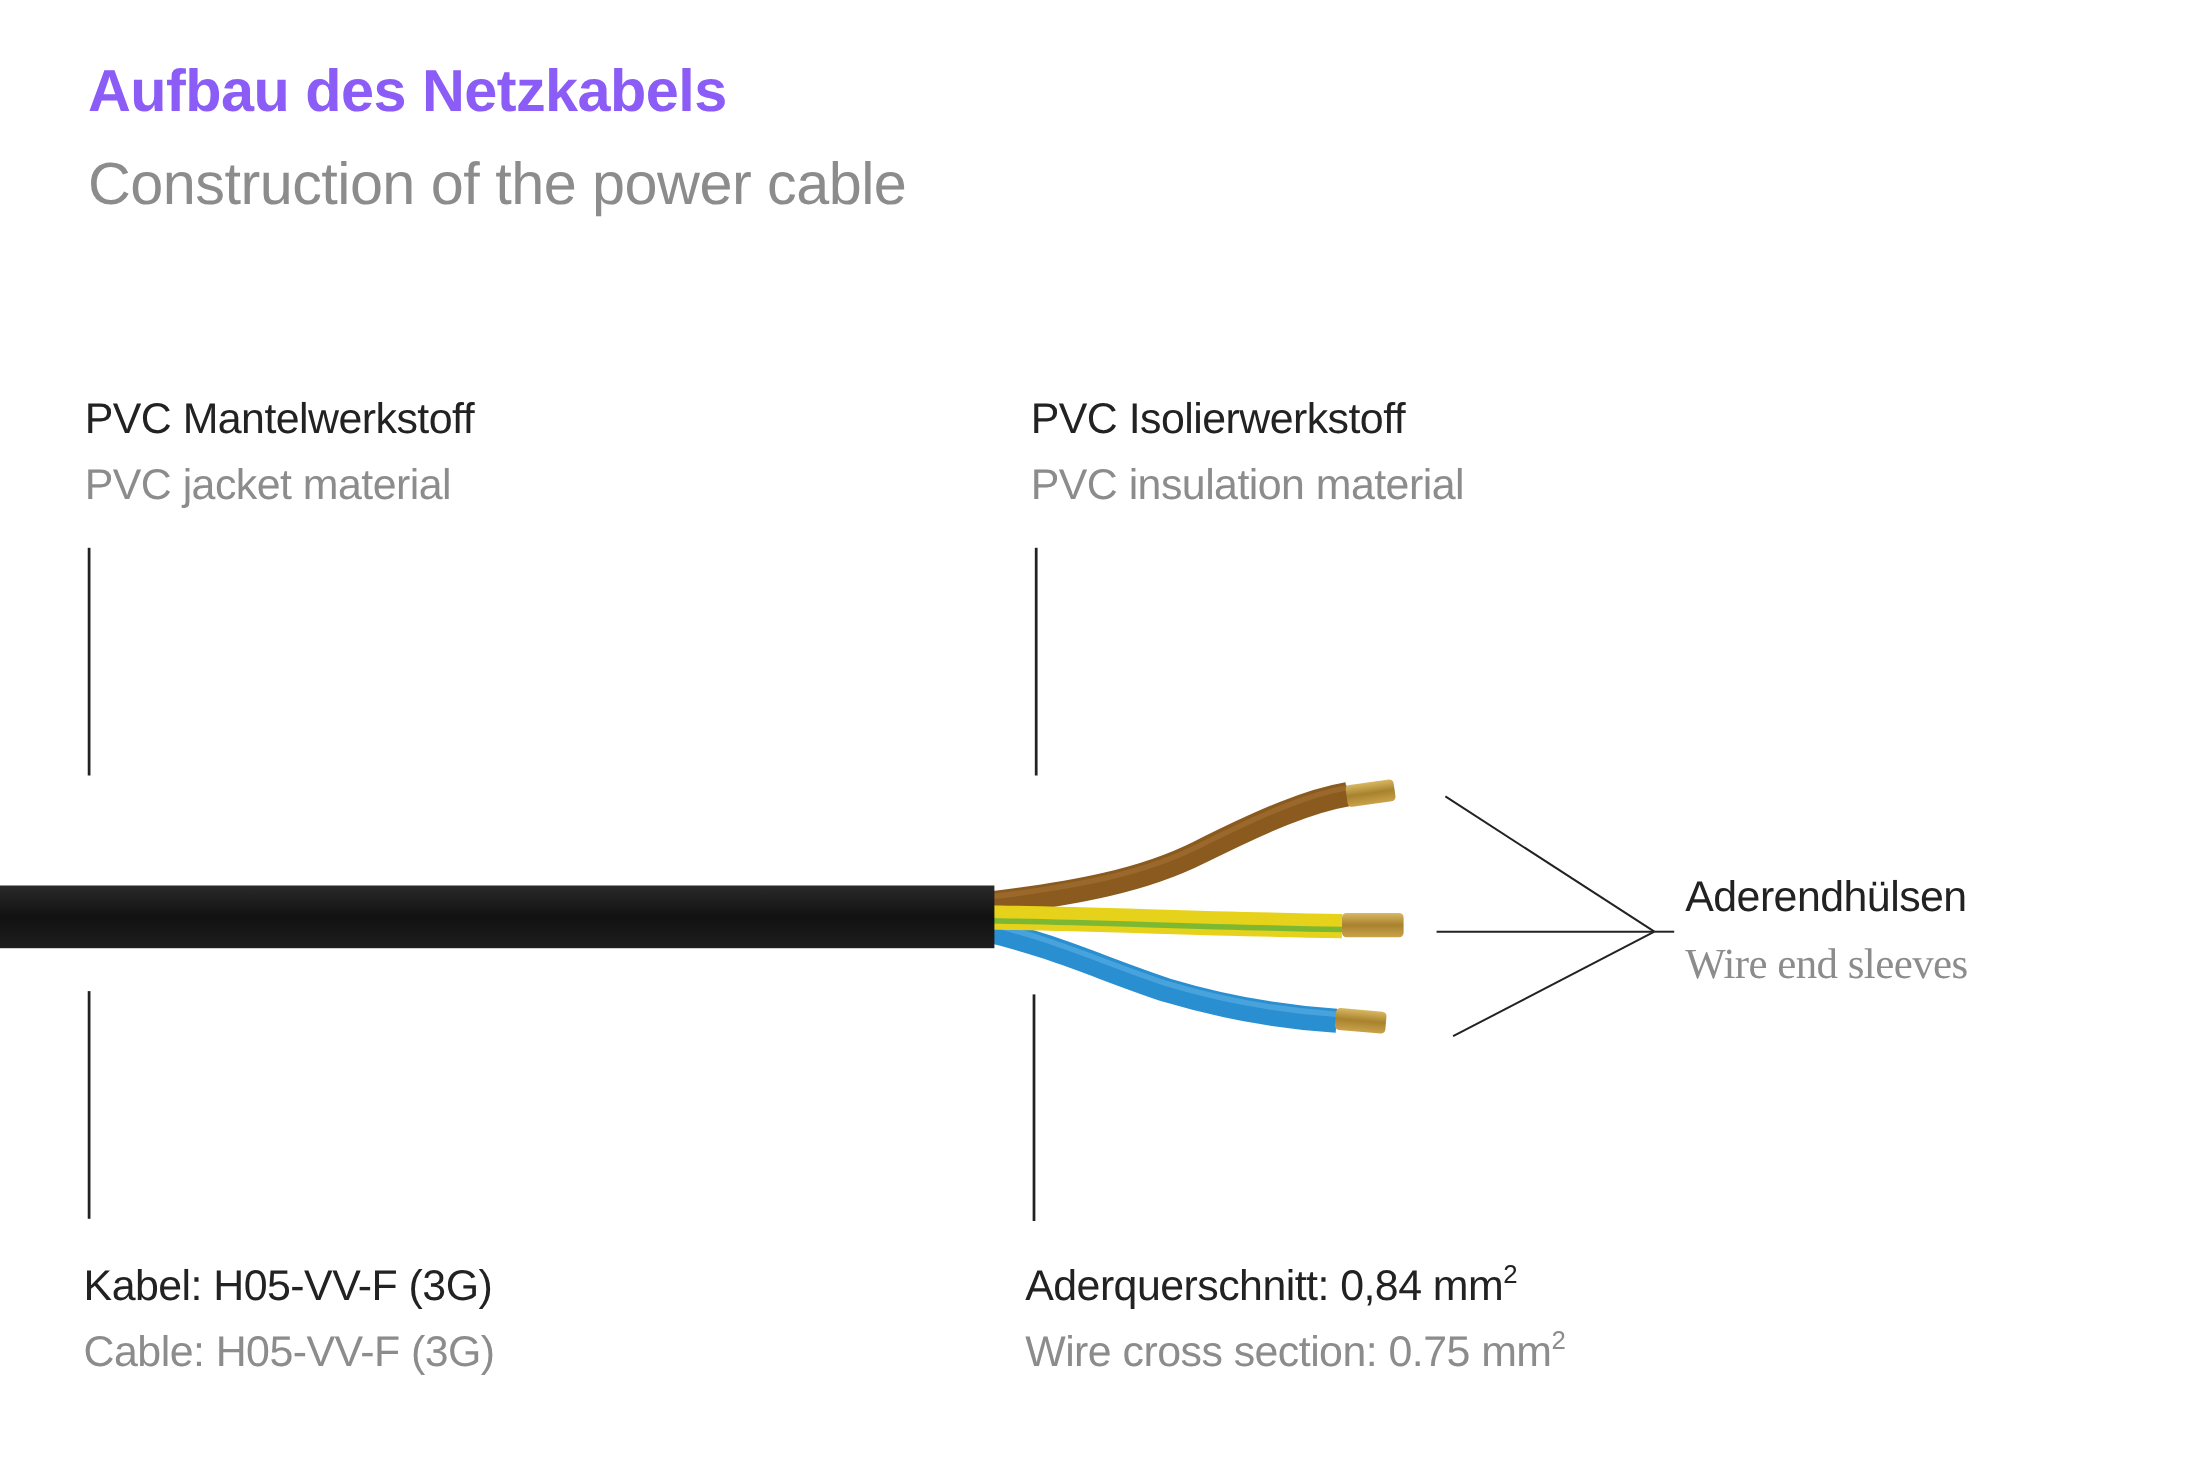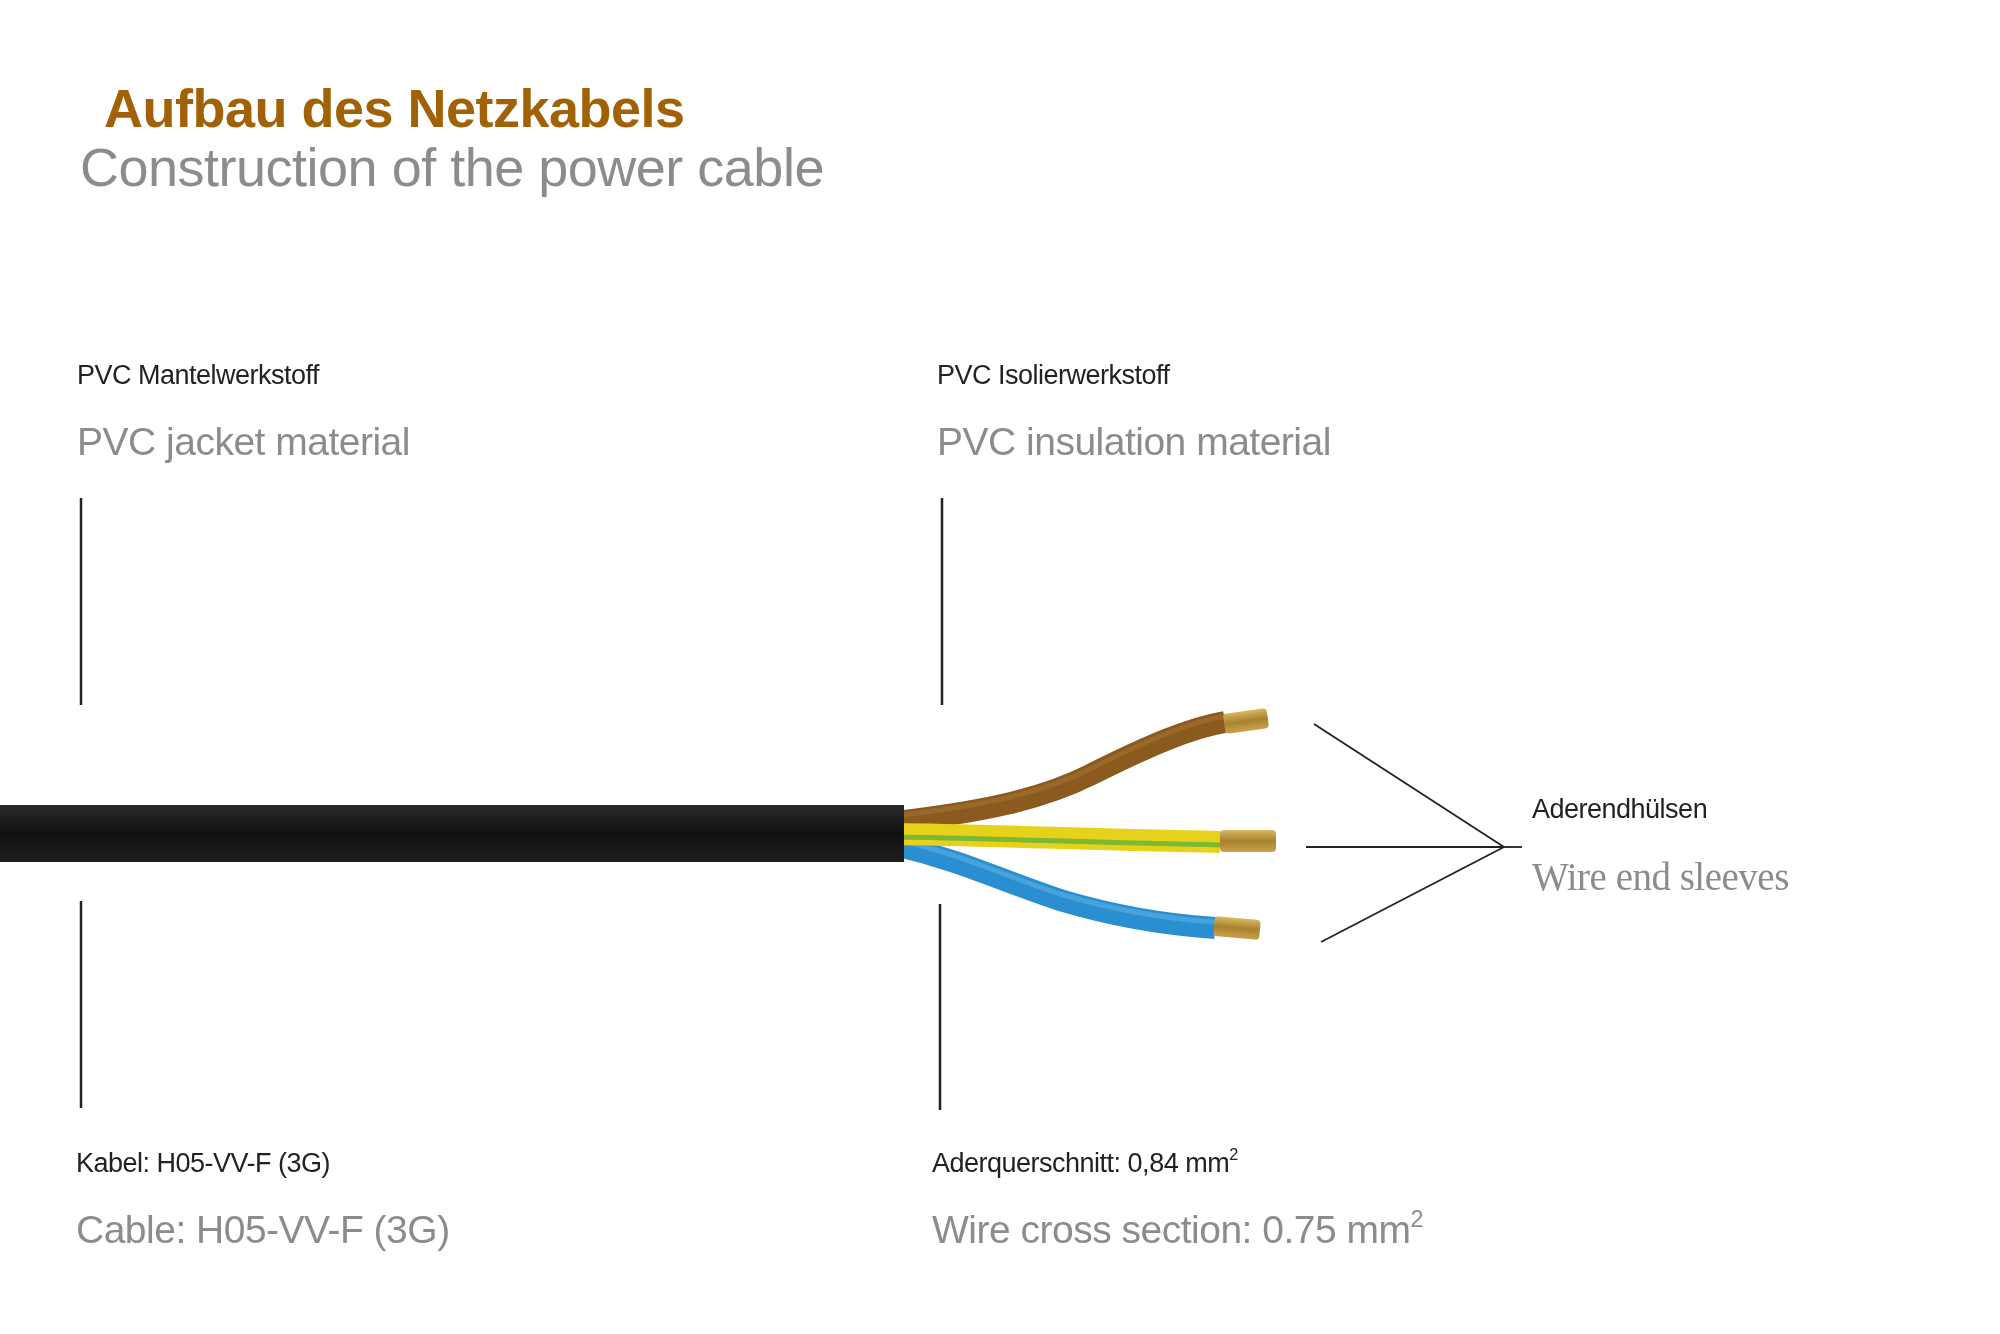--- a/index.html
+++ b/index.html
@@ -1,20 +1,20 @@
 <!DOCTYPE html>
 <html><head>
 <meta charset="utf-8">
 <style>
   html, body { margin:0; padding:0; background:#ffffff; }
   body { width:2000px; height:1334px; position:relative; overflow:hidden; font-family:"Liberation Sans","DejaVu Sans",sans-serif; }
   .abs { position:absolute; white-space:nowrap; }
-  .title { left:80px; top:77px; font-size:54px; font-weight:bold; color:#a16207; letter-spacing:-0.5px;margin-left:24px; }
+  .title { left:80px; top:52px; font-size:54px; font-weight:bold; color:#8b5cf6; letter-spacing:-0.5px; }
   .subtitle { left:80px; top:136px; font-size:54px; font-weight:normal; color:#8c8c8c; letter-spacing:-0.5px; }
-  .lbl-de { font-size:27px; color:#222222; letter-spacing:-0.5px; }
+  .lbl-de { font-size:39px; color:#222222; letter-spacing:-0.5px; }
   .lbl-en { font-size:39px; color:#8c8c8c; letter-spacing:-0.5px;text-align:center; }
   sup { font-size:60%; line-height:0; position:relative; top:-2px; vertical-align:super; }
   svg.art { position:absolute; left:0; top:0; }
 </style>
 </head>
 <body>
 
 <div class="abs title">Aufbau des Netzkabels</div>
 <div class="abs subtitle">Construction of the power cable</div>
 

